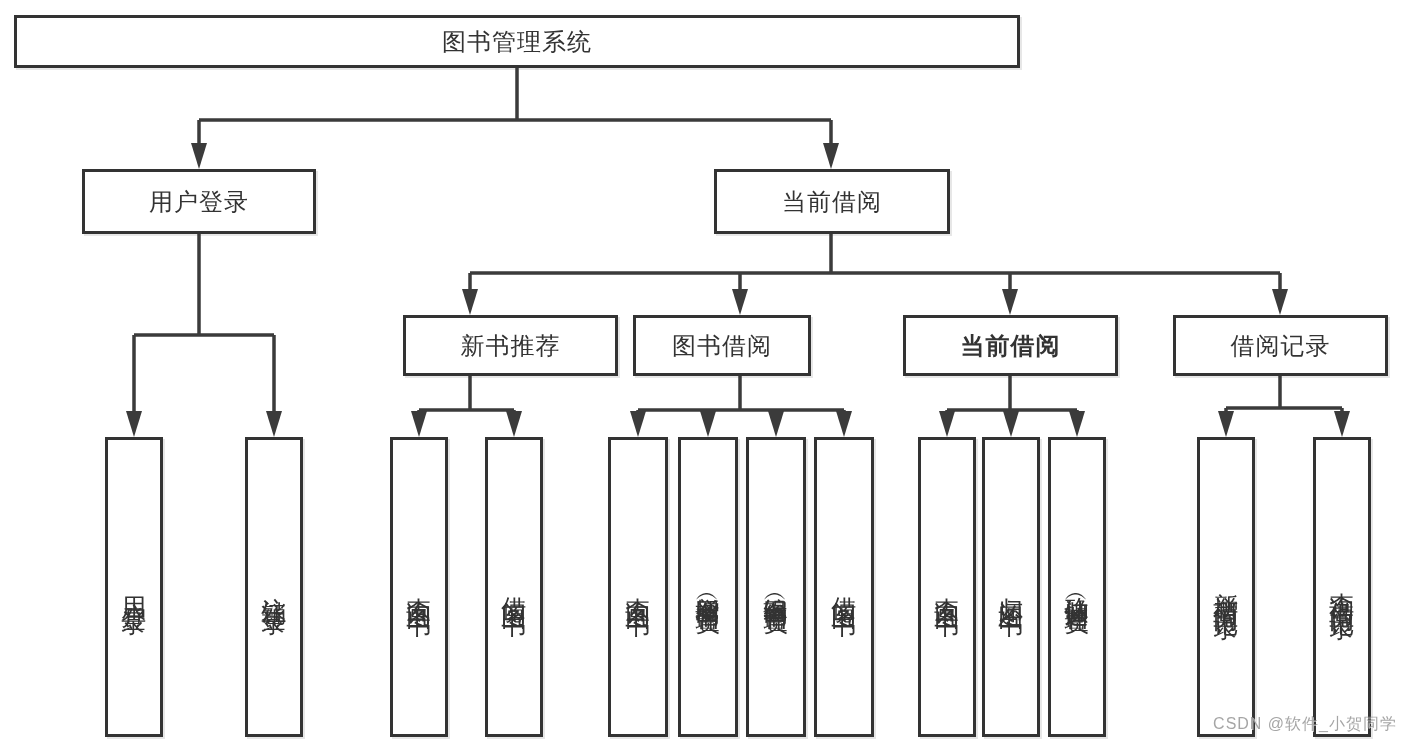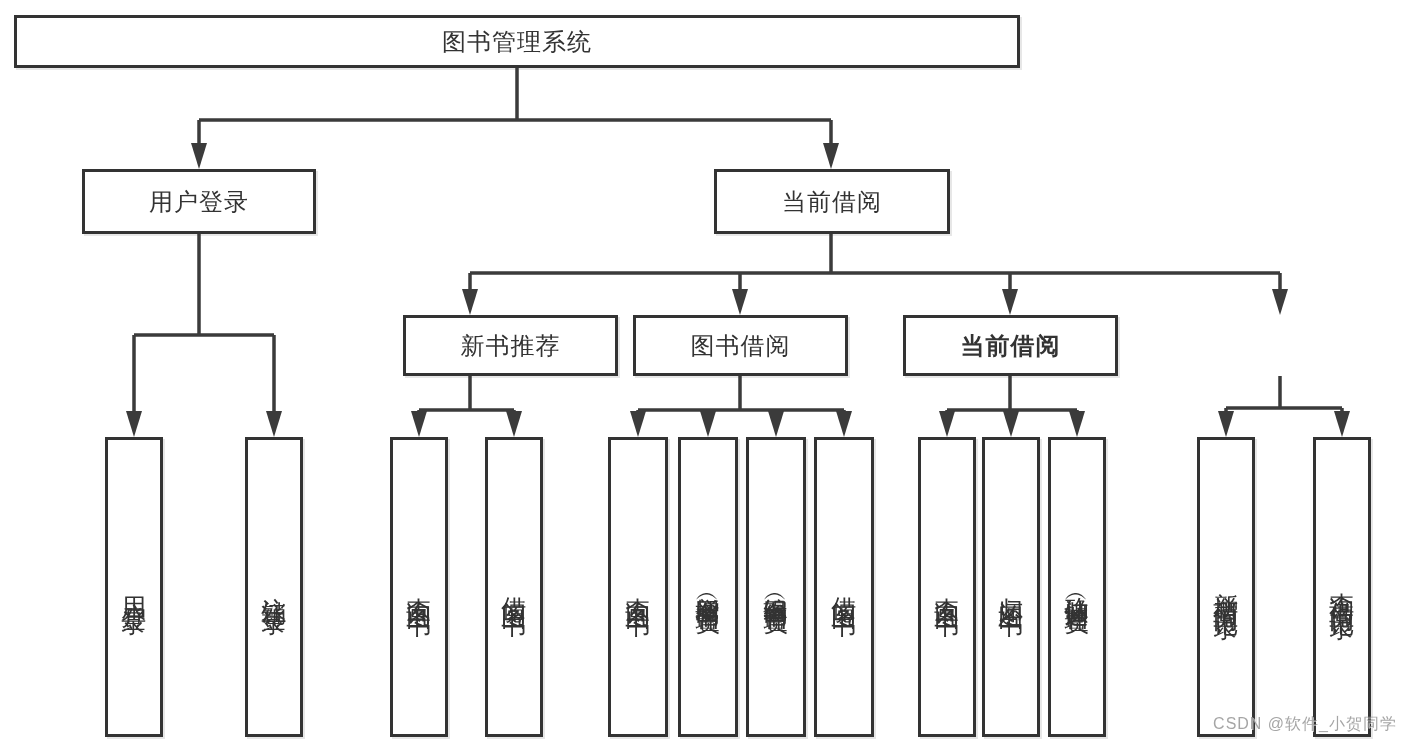--- a/index.html
+++ b/index.html
@@ -77,25 +77,28 @@
   <div class="box" style="left:82px; top:169px; width:234px; height:65px;">
     <span class="lbl">用户登录</span>
   </div>
   <div class="box" style="left:714px; top:169px; width:236px; height:65px;">
     <span class="lbl">当前借阅</span>
   </div>
 
   <div class="box" style="left:363px; top:315px; width:215px; height:61px;margin-left:40px;">
     <span class="lbl">新书推荐</span>
   </div>
-  <div class="box" style="left:633px; top:315px; width:215px; height:61px;">
+  <div class="box" style="left:633px; top:315px; width:178px; height:61px;">
     <span class="lbl">图书借阅</span>
   </div>
   <div class="box" style="left:903px; top:315px; width:215px; height:61px;font-weight:bold;">
     <span class="lbl">当前借阅</span>
+  </div>
+  <div class="box" style="left:1173px; top:315px; width:215px; height:61px;">
+    <span class="lbl">借阅记录</span>
   </div>
 
   <div class="box vbox" style="left:105px; top:437px; width:58px; height:300px;">
     <span class="lbl">用户登录</span>
   </div>
   <div class="box vbox" style="left:245px; top:437px; width:58px; height:300px;">
     <span class="lbl">注销登录</span>
   </div>
 
   <div class="box vbox" style="left:390px; top:437px; width:58px; height:300px;">

